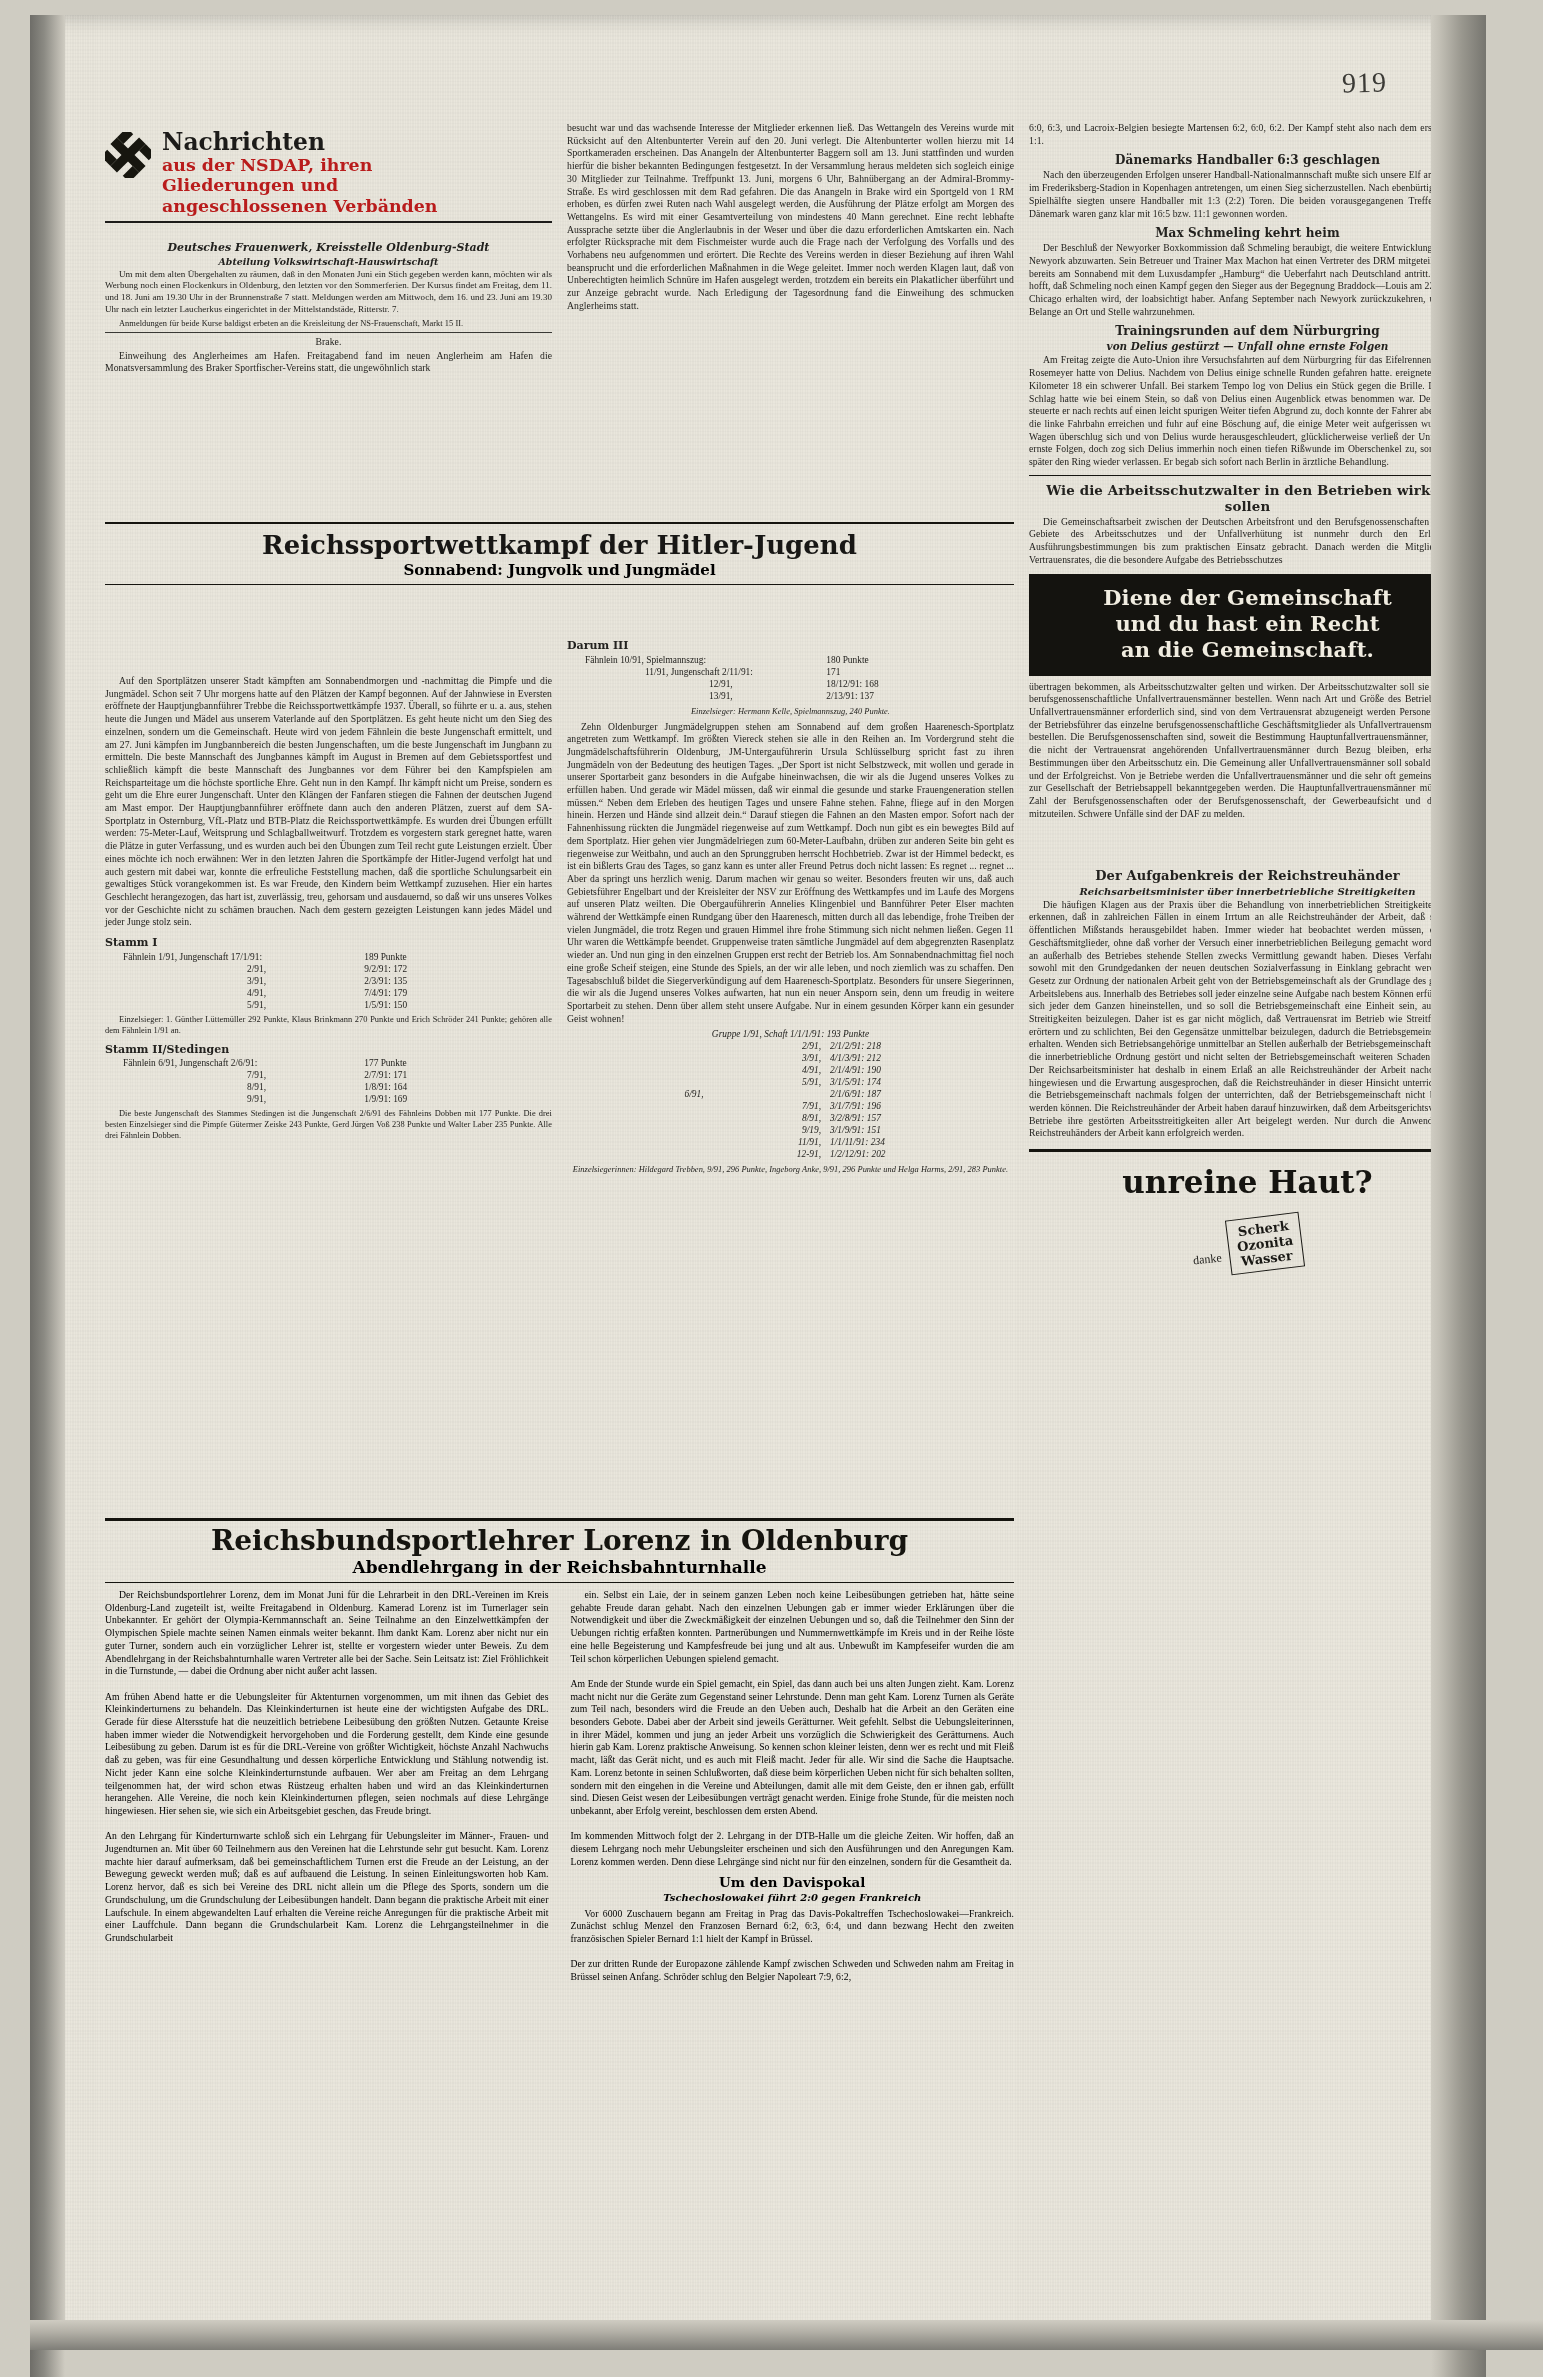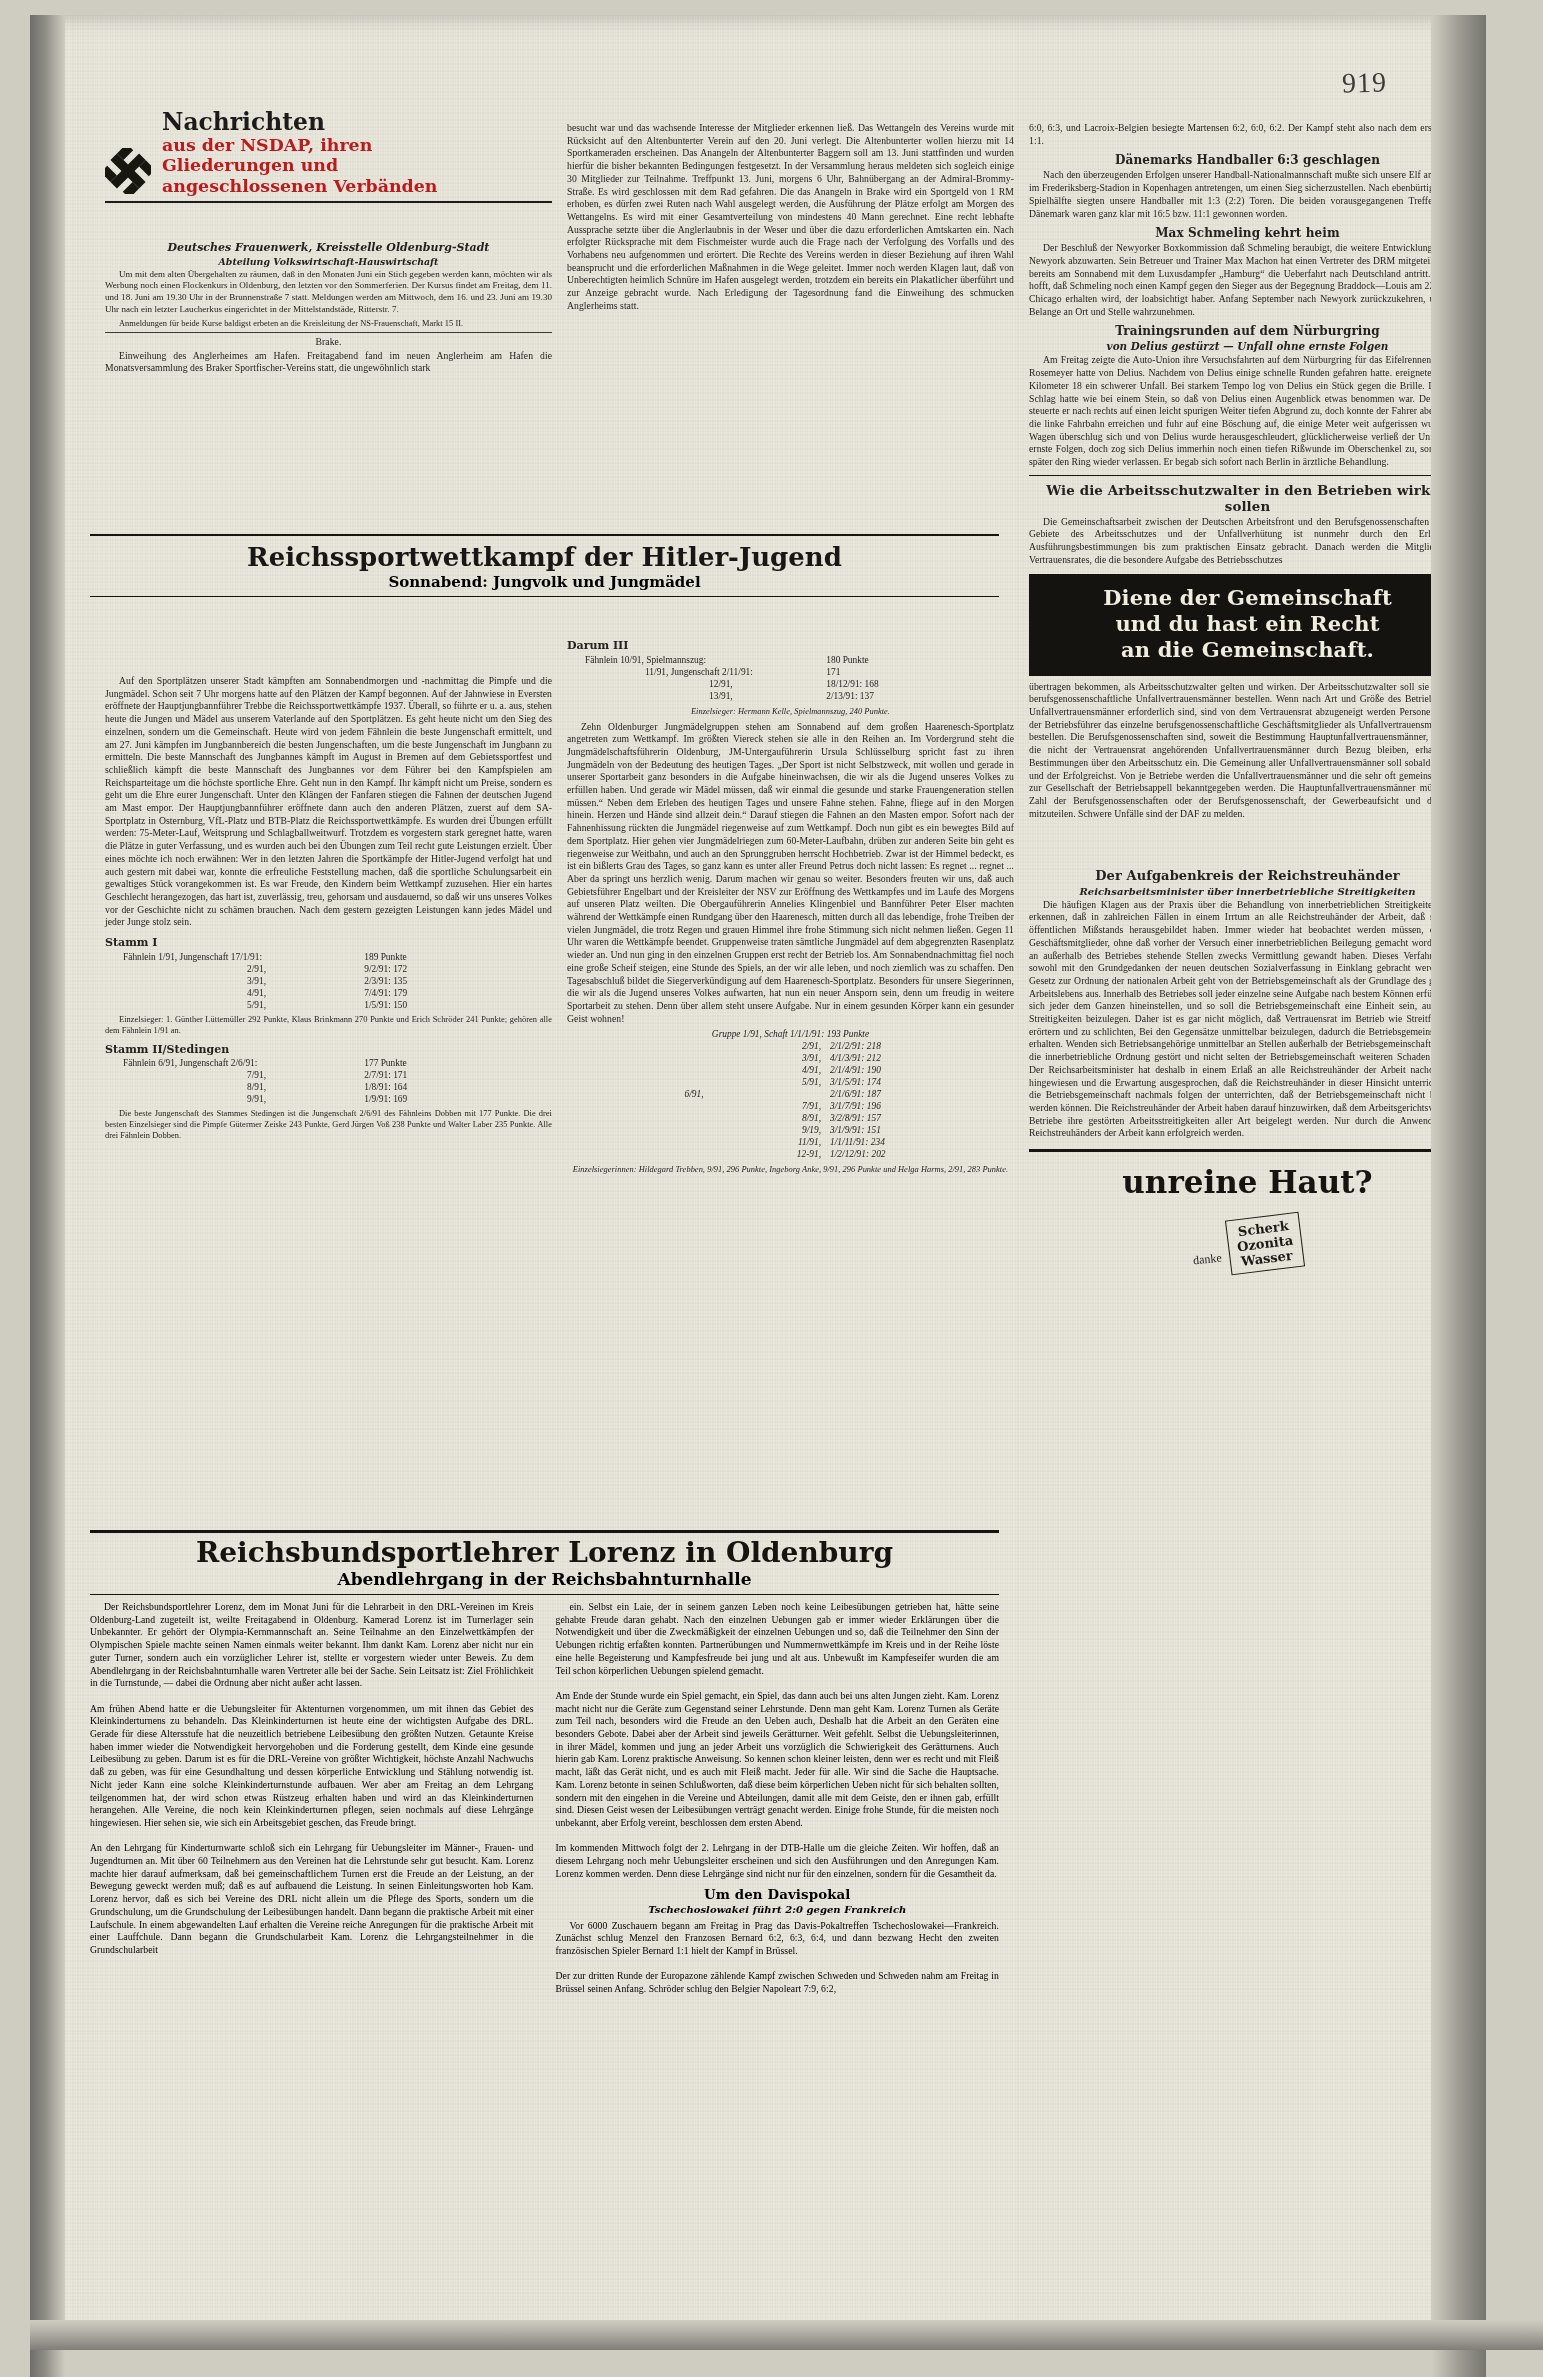--- a/index.html
+++ b/index.html
@@ -97,21 +97,21 @@
   .center{text-align:center;font-style:italic;}
   .tiny{font-size:8.4px;line-height:11px;}
 
   .results{font-size:9.4px;line-height:12px;}
   .results .row{display:flex;}
   .results .row .a{width:58%;}
   .results .row .b{width:42%;text-align:left;}
 
   
   .span2{
-    position:absolute;left:60px;width:909px;margin-top:12px;
+    position:absolute;left:75px;width:909px;
   }
   .span-head{
     font-family:"DejaVu Serif",serif;font-weight:bold;
     font-size:28px;line-height:31px;text-align:center;color:#15140f;
   }
 
   
   .adbox{
     background:#14130f;color:#f0ece0;
     font-family:"DejaVu Serif",serif;font-weight:bold;
@@ -145,21 +145,21 @@
 </head>
 <body>
 
 <div class="page">
   <div class="sheet">
     <div class="grain"></div>
 
     <div class="pagenum">919</div>
 
     <div class="col" style="left:75px;top:94px;width:447px;">
-      <div style="display:flex;align-items:flex-end;gap:11px;">
+      <div style="display:flex;align-items:flex-start;gap:11px;margin-top:20px;">
         <div style="flex:0 0 46px;margin-top:3px;">
           <svg width="46" height="46" viewBox="0 0 100 100">
             <g transform="rotate(45 50 50)">
               <rect x="40" y="6" width="20" height="88" fill="#17160f"></rect>
               <rect x="6" y="40" width="88" height="20" fill="#17160f"></rect>
               <rect x="60" y="6" width="30" height="20" fill="#17160f"></rect>
               <rect x="10" y="74" width="30" height="20" fill="#17160f"></rect>
               <rect x="6" y="10" width="20" height="30" fill="#17160f"></rect>
               <rect x="74" y="60" width="20" height="30" fill="#17160f"></rect>
             </g>

